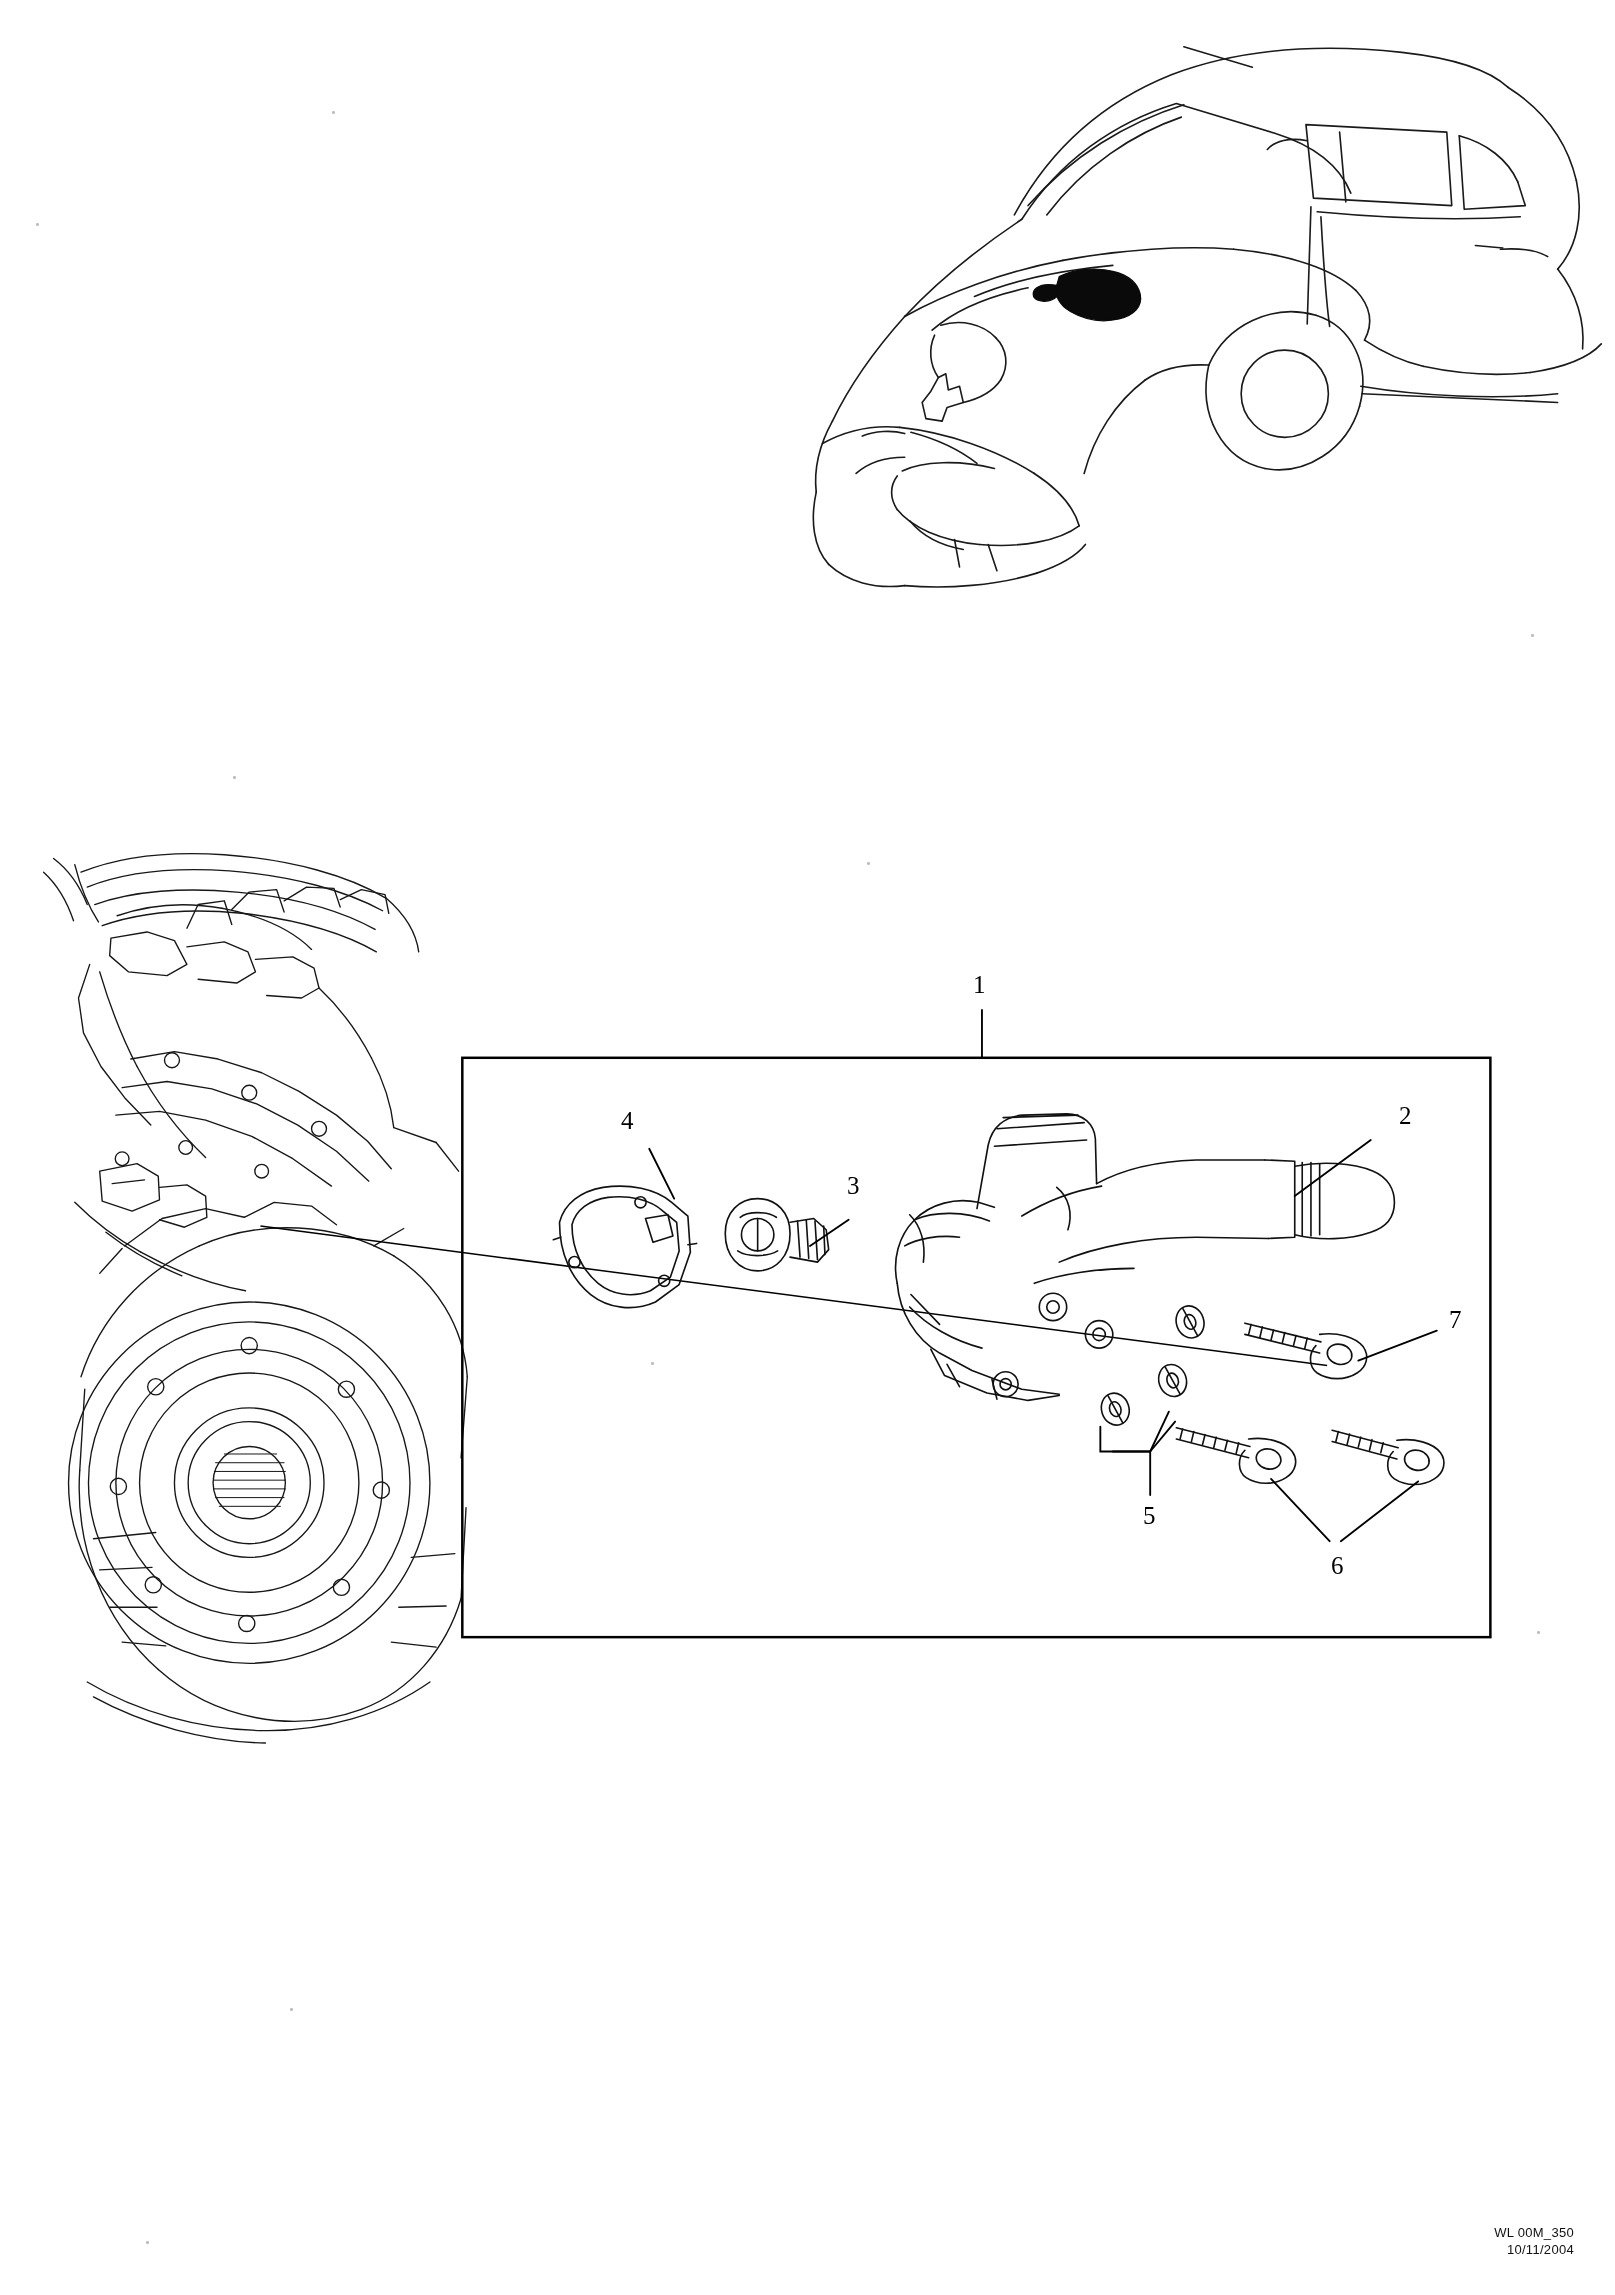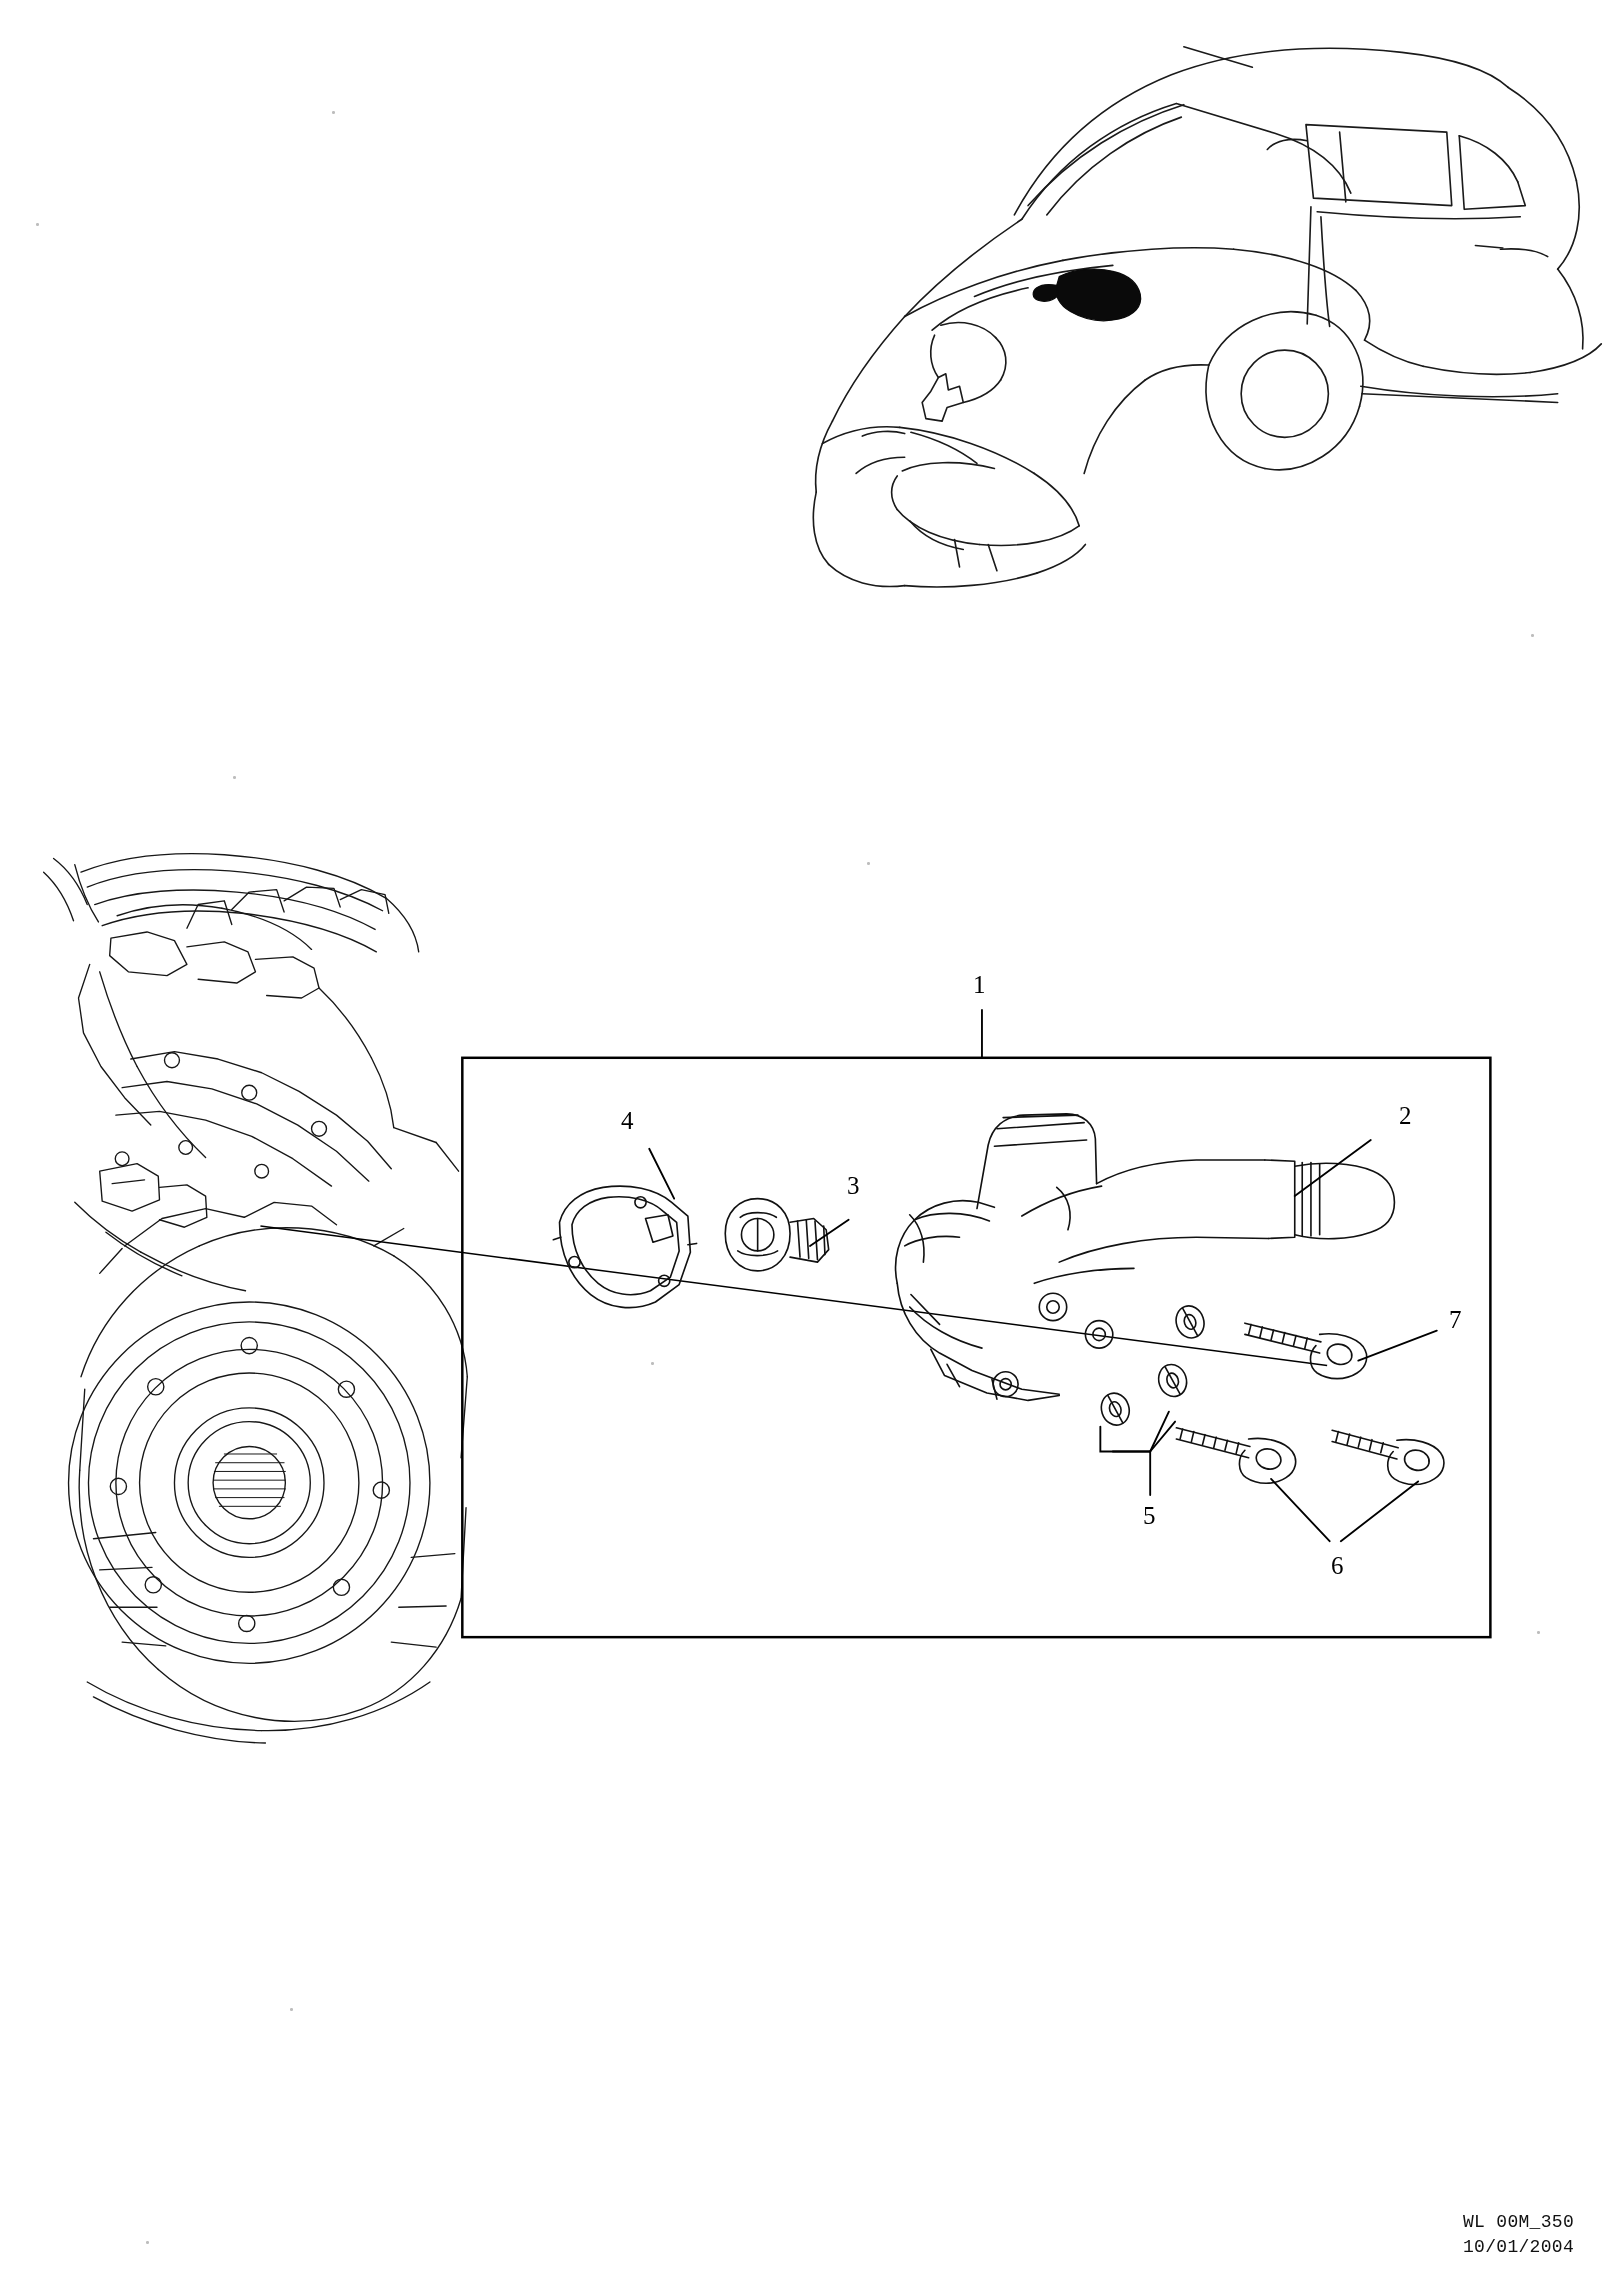--- a/index.html
+++ b/index.html
@@ -34,22 +34,22 @@
     font-size: 25px;
     line-height: 1;
     color: #000;
     user-select: none;
   }
   .footer-block {
     position: absolute;
     right: 41px;
     bottom: 36px;
     text-align: right;
-    font-family: Liberation Mono, monospace;
-    font-size: 18px;
+    font-family: Liberation Sans, sans-serif;
+    font-size: 13px;
     letter-spacing: 0.3px;
     color: #111;
   }
   .footer-block div { line-height: 1.35; }
   .speck {
     position: absolute;
     width: 2.5px; height: 2.5px;
     background: #bdbdbd;
     border-radius: 50%;
   }
@@ -390,21 +390,21 @@
   <div class="callout" style="left:973px; top:972px;">1</div>
   <div class="callout" style="left:1399px; top:1103px;">2</div>
   <div class="callout" style="left:847px; top:1173px;">3</div>
   <div class="callout" style="left:621px; top:1108px;">4</div>
   <div class="callout" style="left:1143px; top:1503px;">5</div>
   <div class="callout" style="left:1331px; top:1553px;">6</div>
   <div class="callout" style="left:1449px; top:1307px;">7</div>
 
   <div class="footer-block">
     <div>WL 00M_350</div>
-    <div>10/01/2004</div>
+    <div>10/11/2004</div>
   </div>
 
   <div class="speck" style="left:332px; top:111px;"></div>
   <div class="speck" style="left:36px; top:223px;"></div>
   <div class="speck" style="left:233px; top:776px;"></div>
   <div class="speck" style="left:1531px; top:634px;"></div>
   <div class="speck" style="left:651px; top:1362px;"></div>
   <div class="speck" style="left:290px; top:2008px;"></div>
   <div class="speck" style="left:146px; top:2241px;"></div>
   <div class="speck" style="left:867px; top:862px;"></div>

